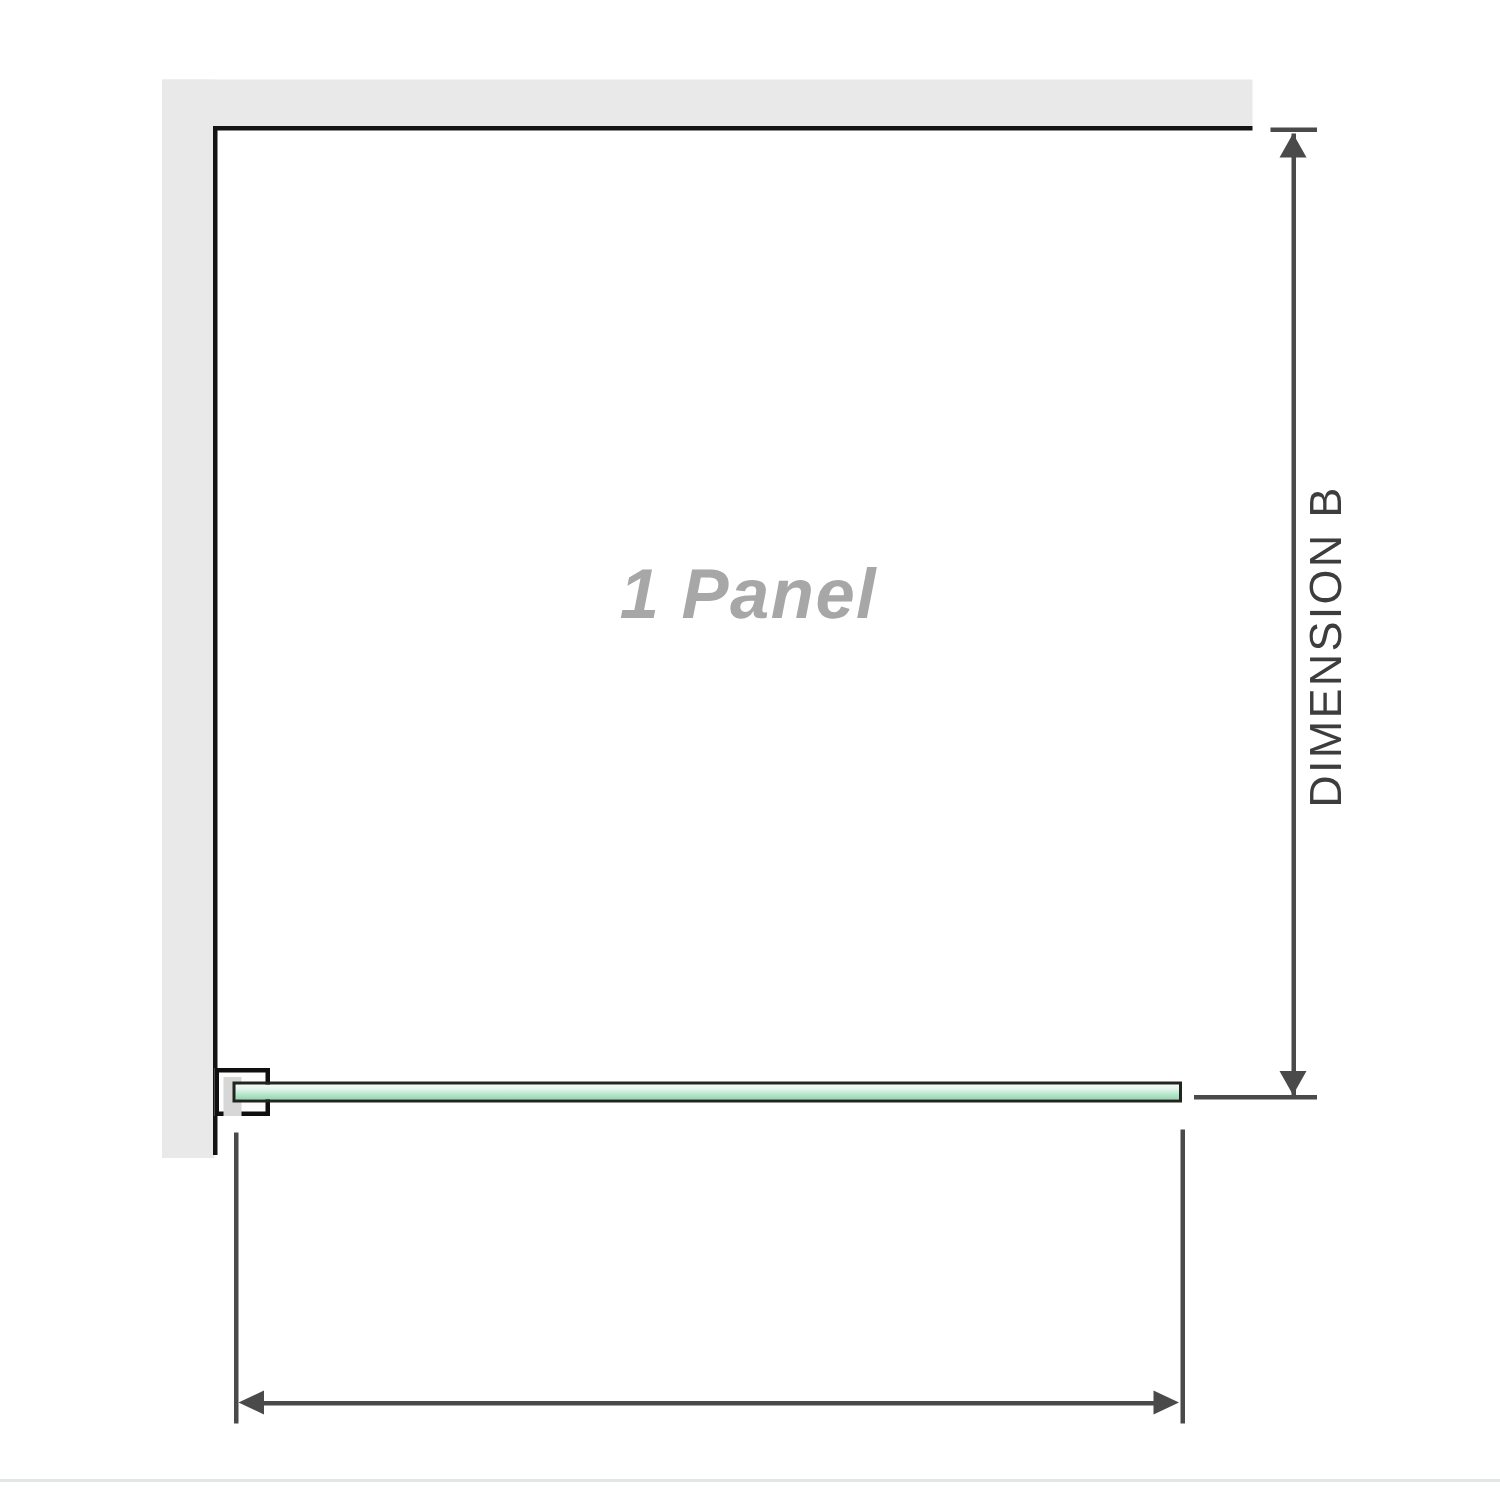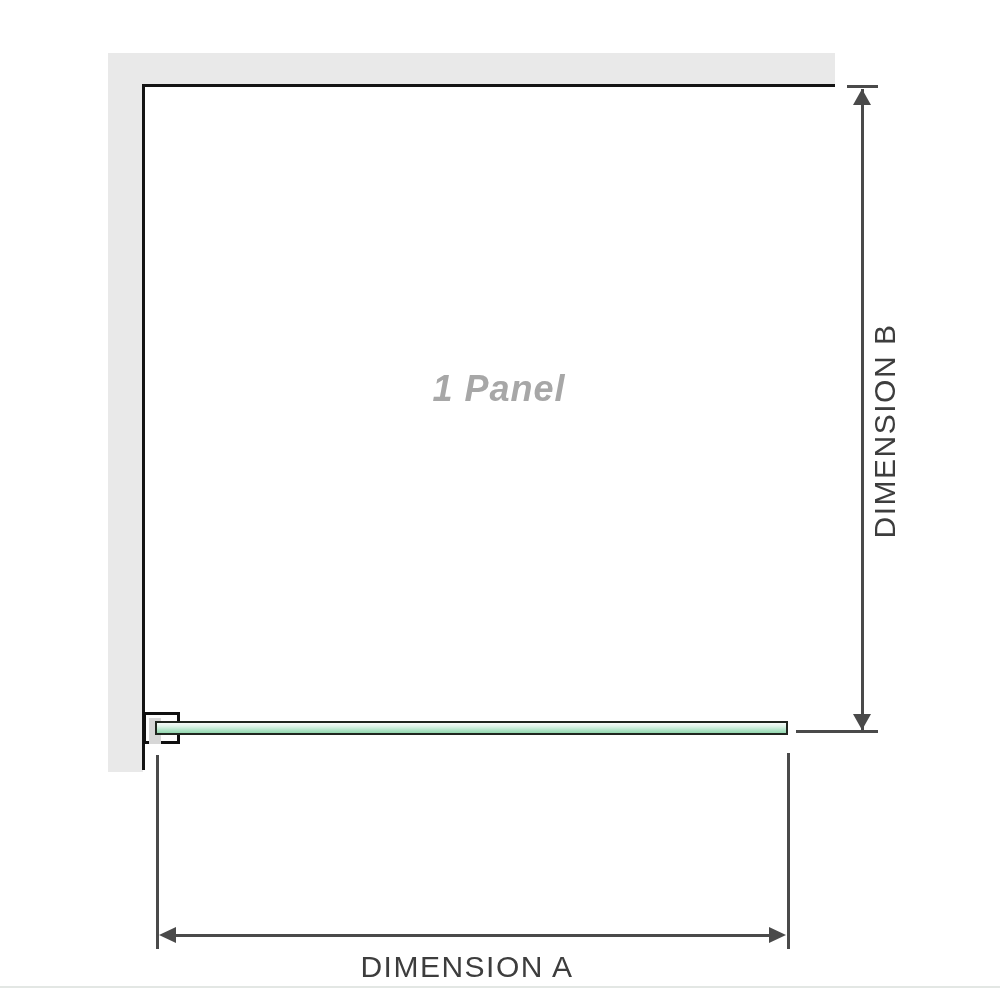--- a/index.html
+++ b/index.html
@@ -26,21 +26,21 @@
   
   #panel-outline{
     left:142px;top:84px;width:693px;height:686px;
     border-top:3px solid var(--outline-black);
     border-left:3px solid var(--outline-black);
     box-sizing:border-box;background:transparent;
   }
   
   #panel-label{
     left:349px;top:368px;width:300px;text-align:center;
-    font-size:36px;font-style:italic;font-weight:700;letter-spacing:1px;
+    font-size:47px;font-style:italic;font-weight:700;letter-spacing:1px;
     color:var(--panel-text-gray);
   }
   
   #wall-bracket{
     left:143px;top:712px;width:37px;height:32px;box-sizing:border-box;
     border:3px solid #0f0f0f;background:#fdfdfd;z-index:2;
   }
   #bracket-inner{
     left:3px;top:3px;width:12px;height:26px;background:var(--bracket-fill);
   }
@@ -107,17 +107,16 @@
   <div id="dim-b-line" class="abs dimline"></div>
   <div id="dim-b-arrow-up" class="abs"></div>
   <div id="dim-b-arrow-down" class="abs"></div>
   <div id="dim-b-label" class="abs dim-label">DIMENSION B</div>
 
   <div id="dim-a-ext-left" class="abs dimline"></div>
   <div id="dim-a-ext-right" class="abs dimline"></div>
   <div id="dim-a-line" class="abs dimline"></div>
   <div id="dim-a-arrow-left" class="abs"></div>
   <div id="dim-a-arrow-right" class="abs"></div>
-  <div id="dim-a-label" class="abs dim-label">DIMENSION A</div>
 
   <div id="page-baseline" class="abs"></div>
 
 </div>
 
 </body></html>

